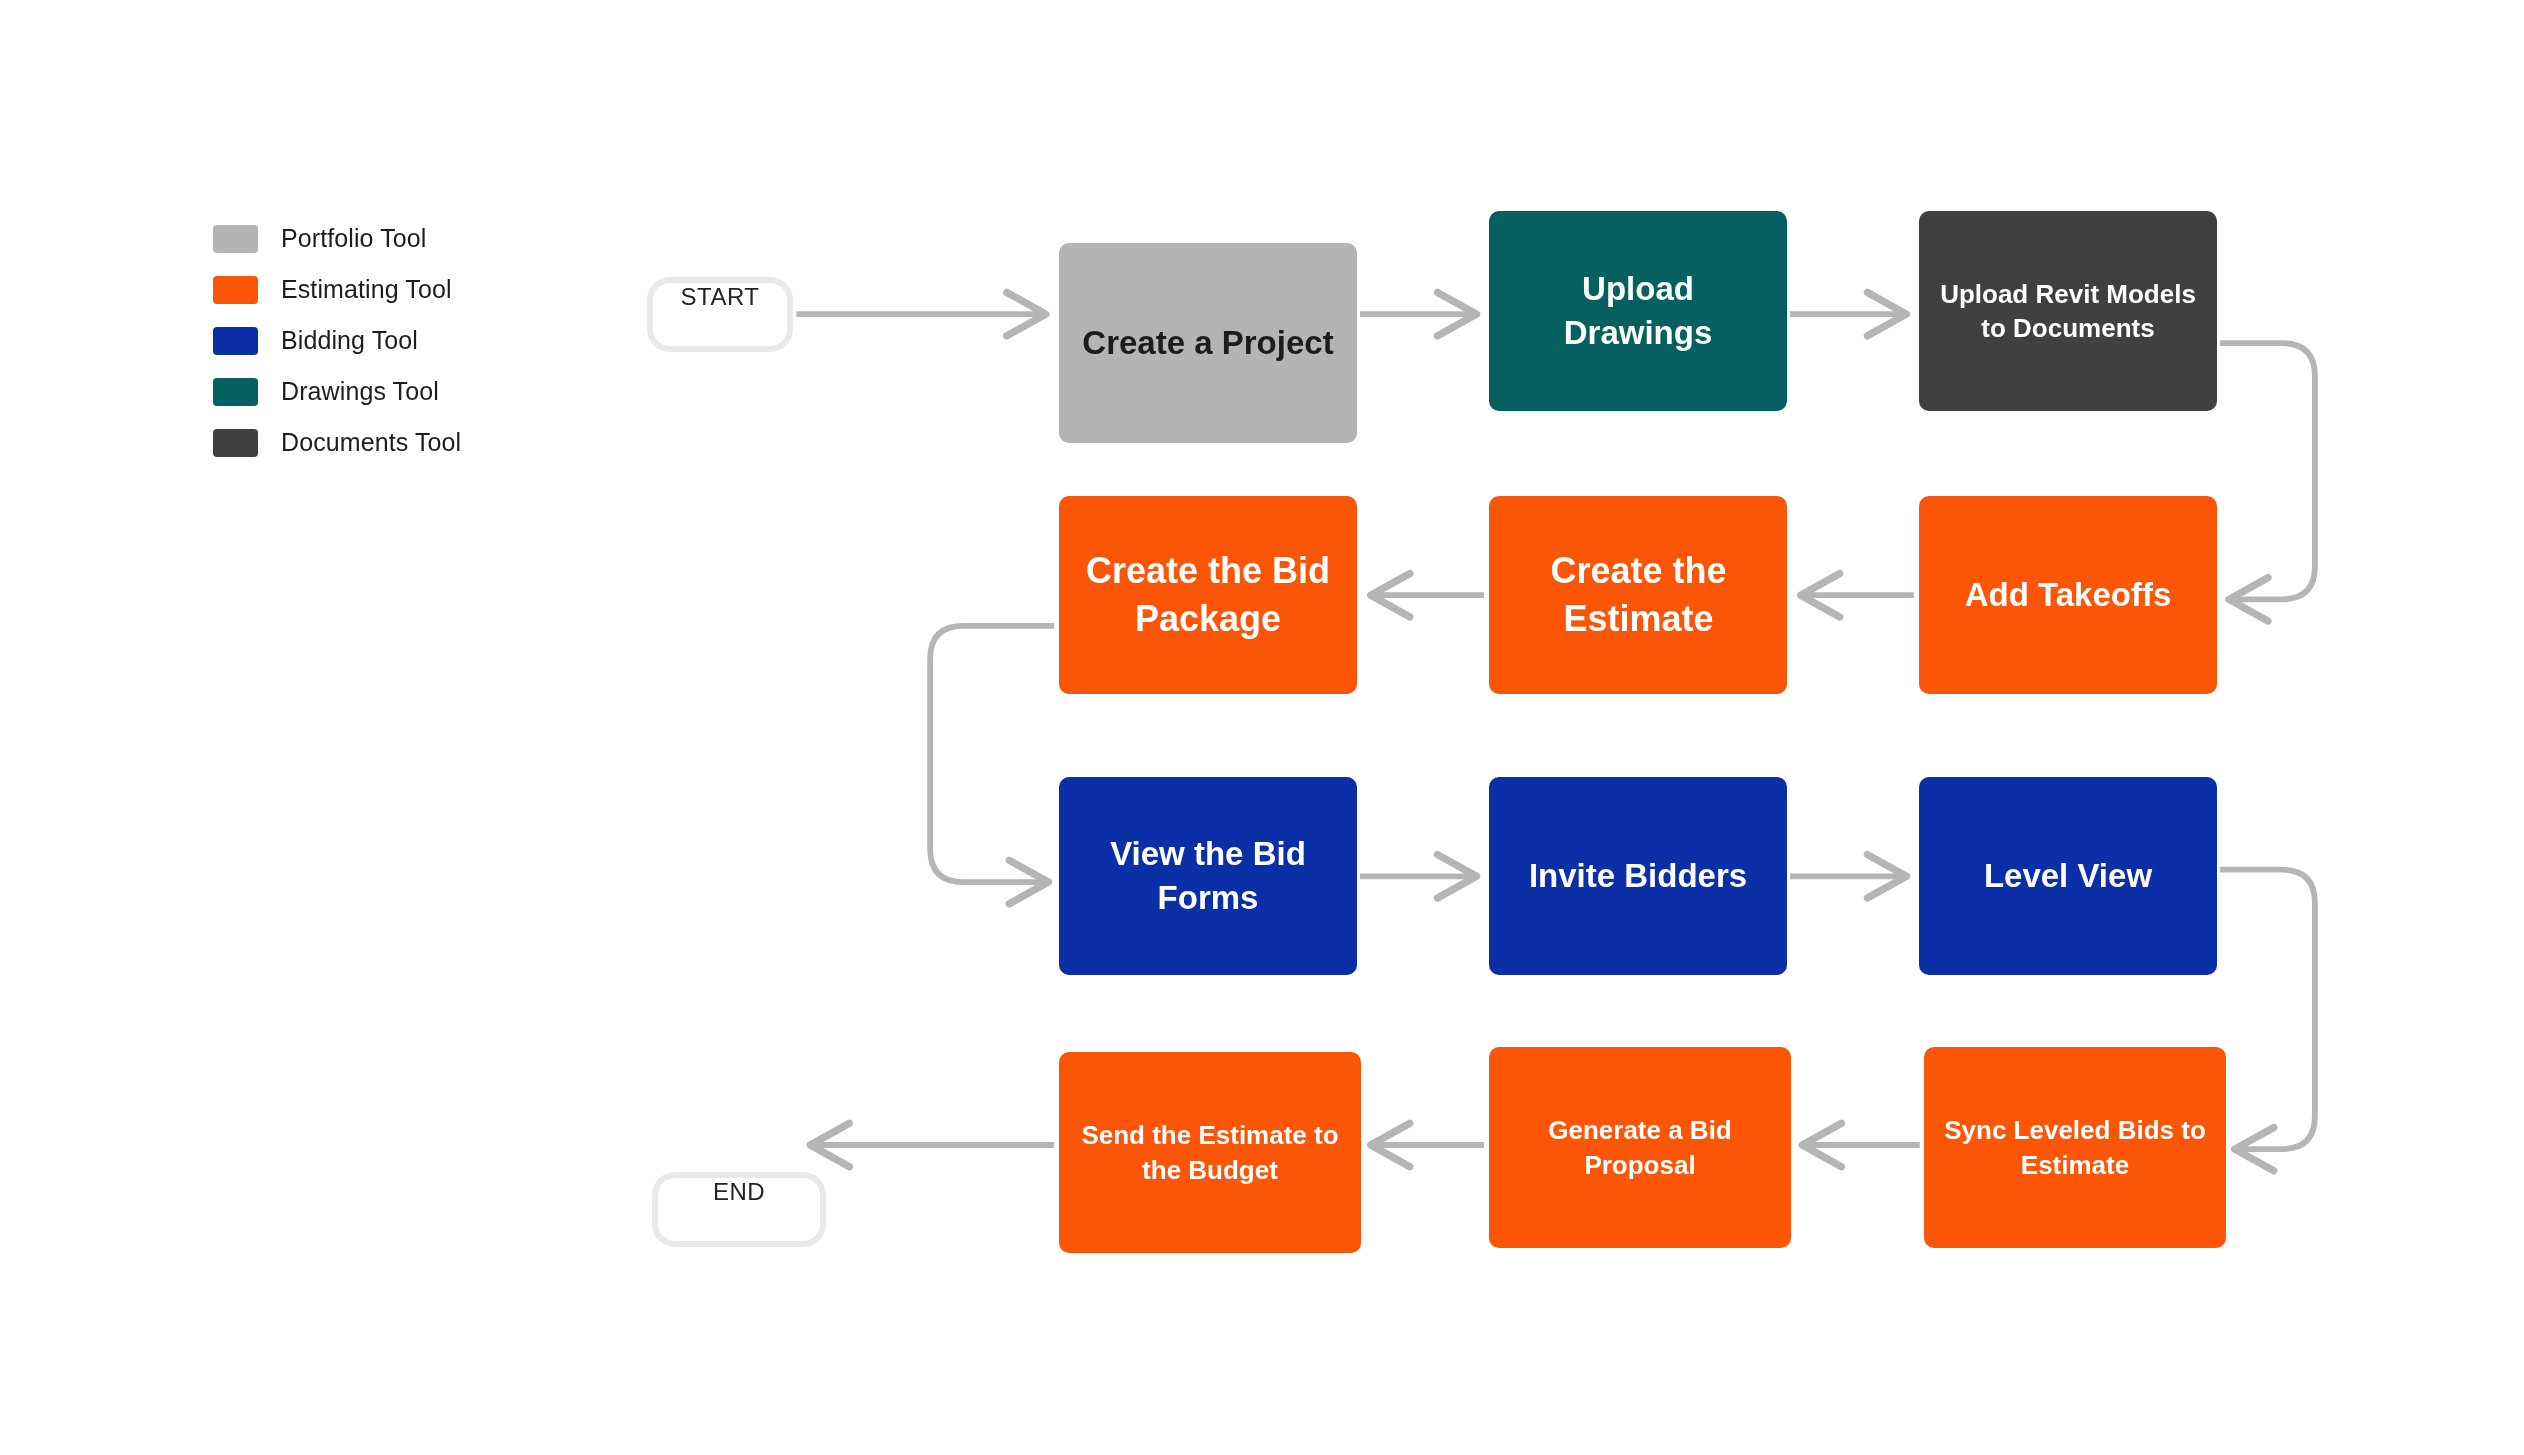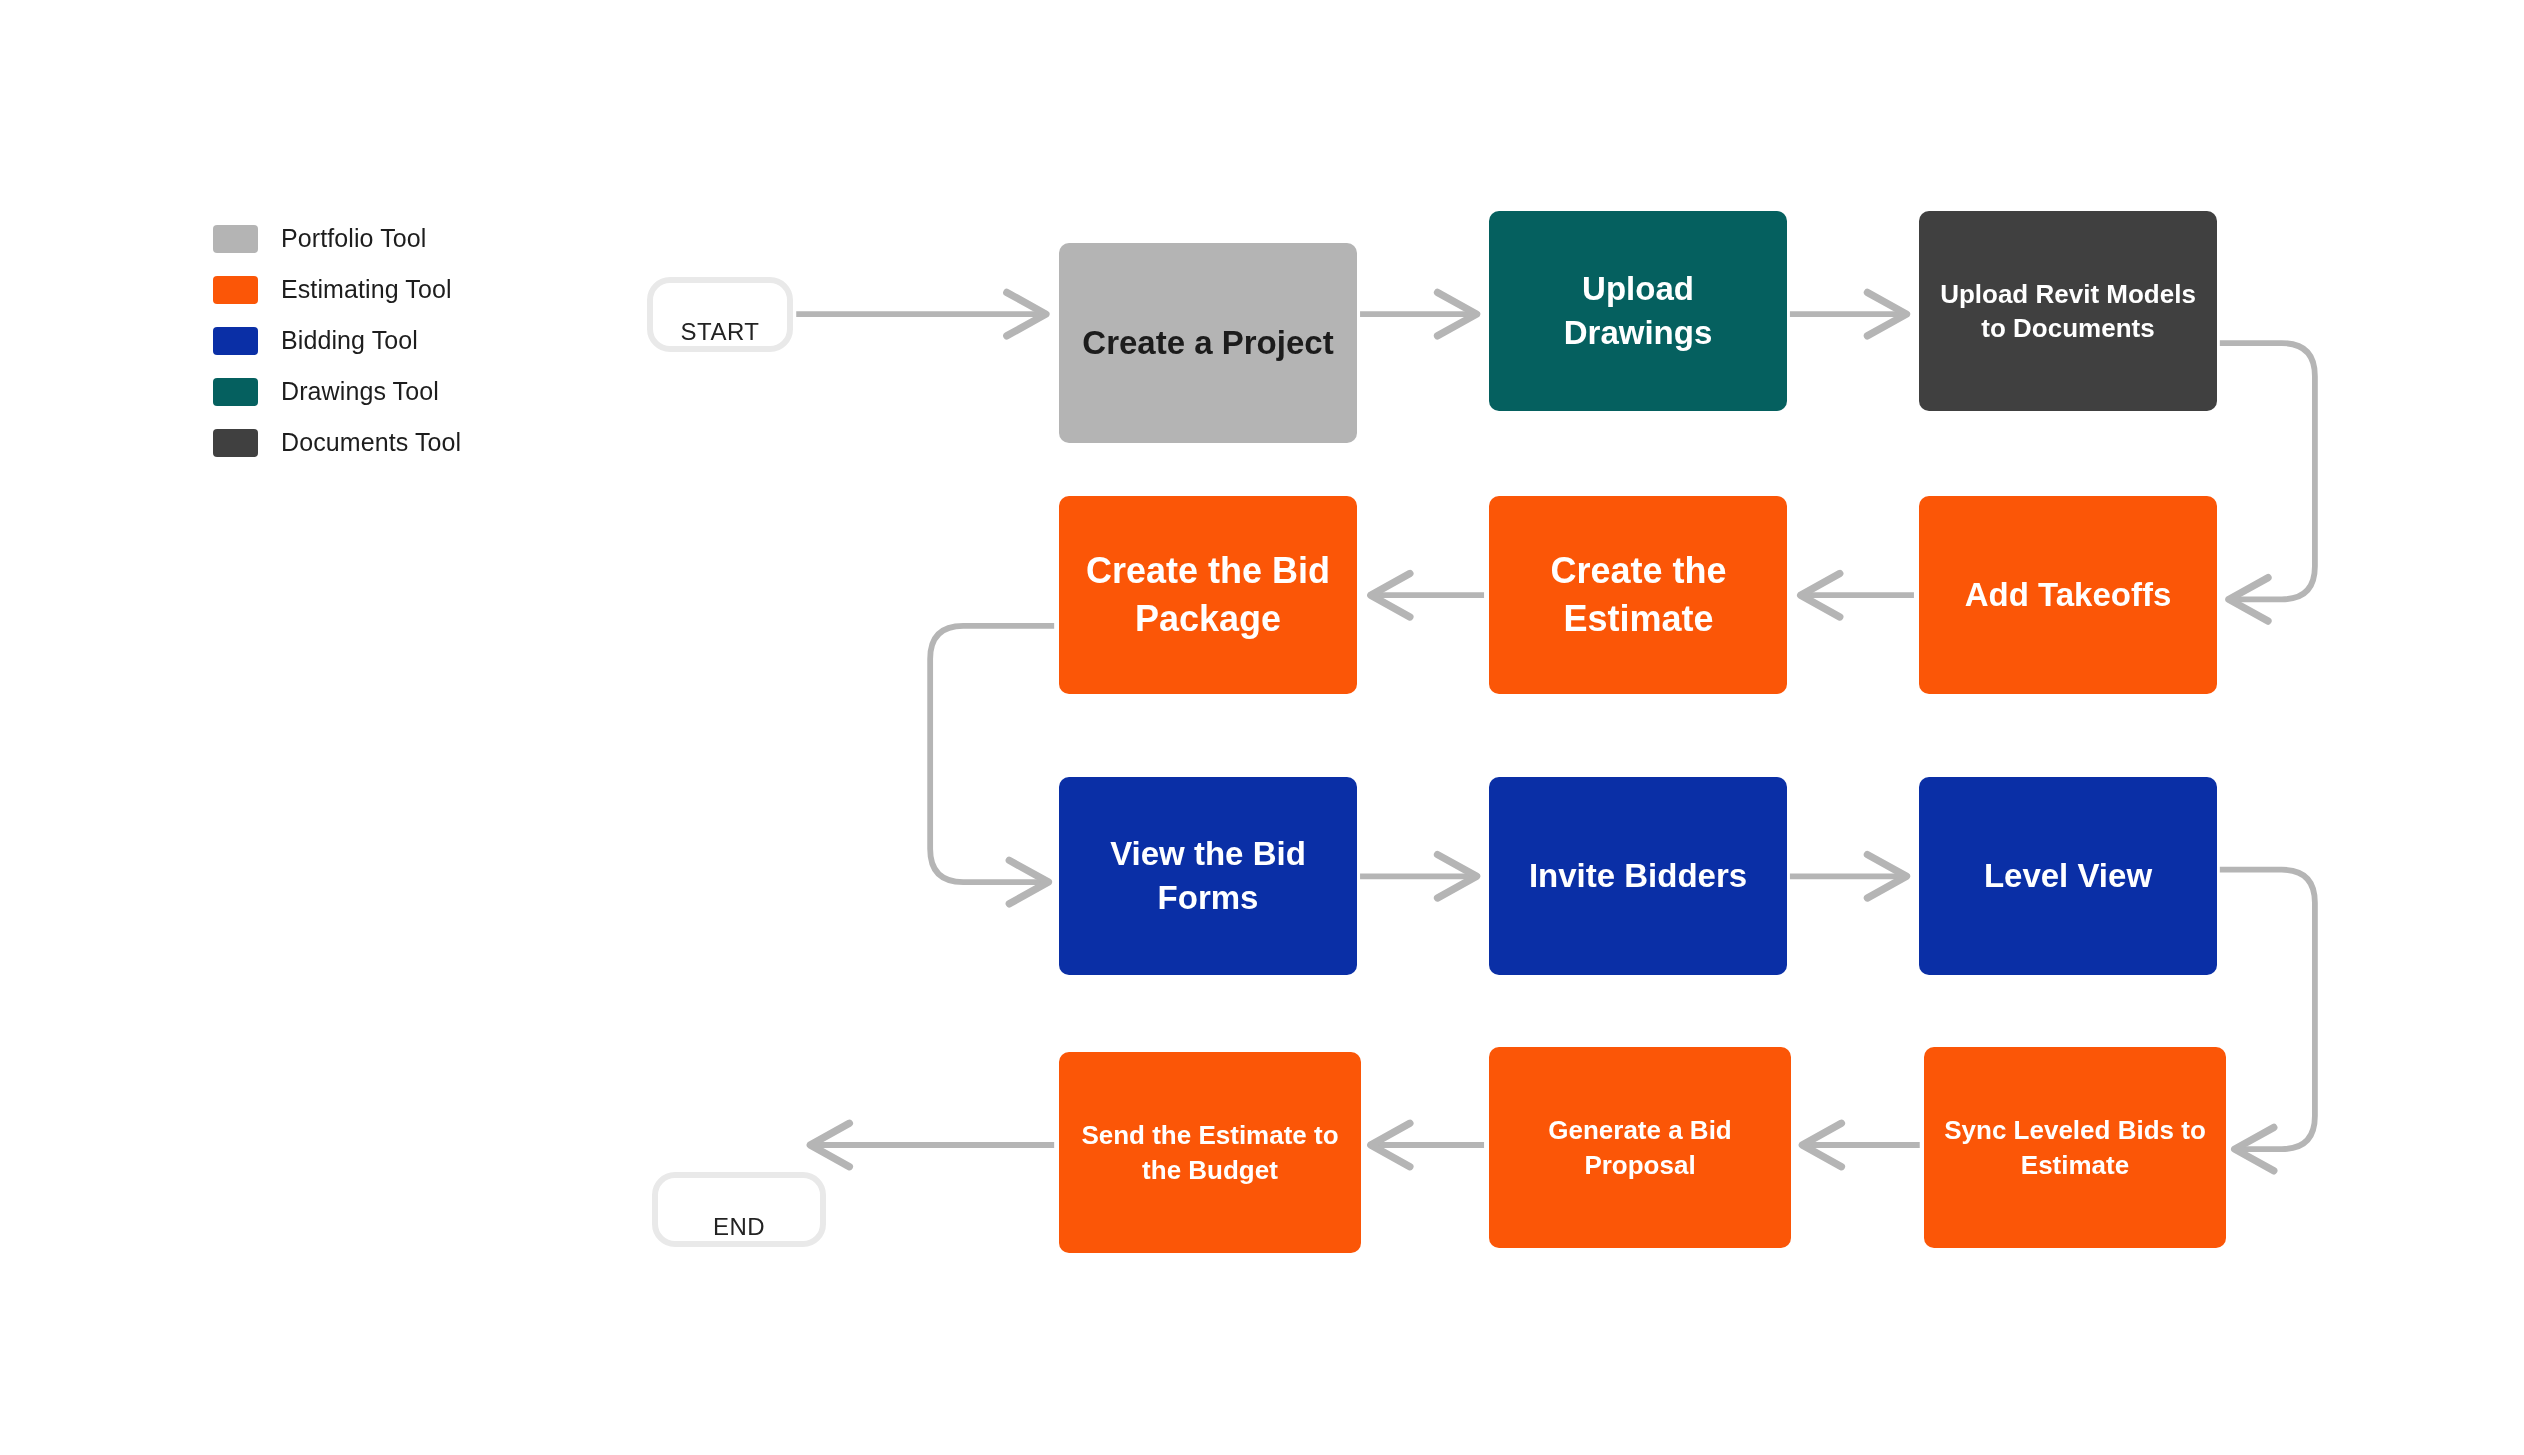--- a/index.html
+++ b/index.html
@@ -49,21 +49,21 @@
     top: 0;
     width: 2525px;
     height: 1455px;
     pointer-events: none;
   }
 
   
   .pill {
     position: absolute;
     display: flex;
-    align-items: flex-end;
+    align-items: flex-start;
     justify-content: center;
     background: #ffffff;
     border: 6.6px solid #e9e9e9;
     border-radius: 23px;
     box-sizing: border-box;
     font-size: 24px;
     color: #232323;
     letter-spacing: 0.5px;
   }
 

